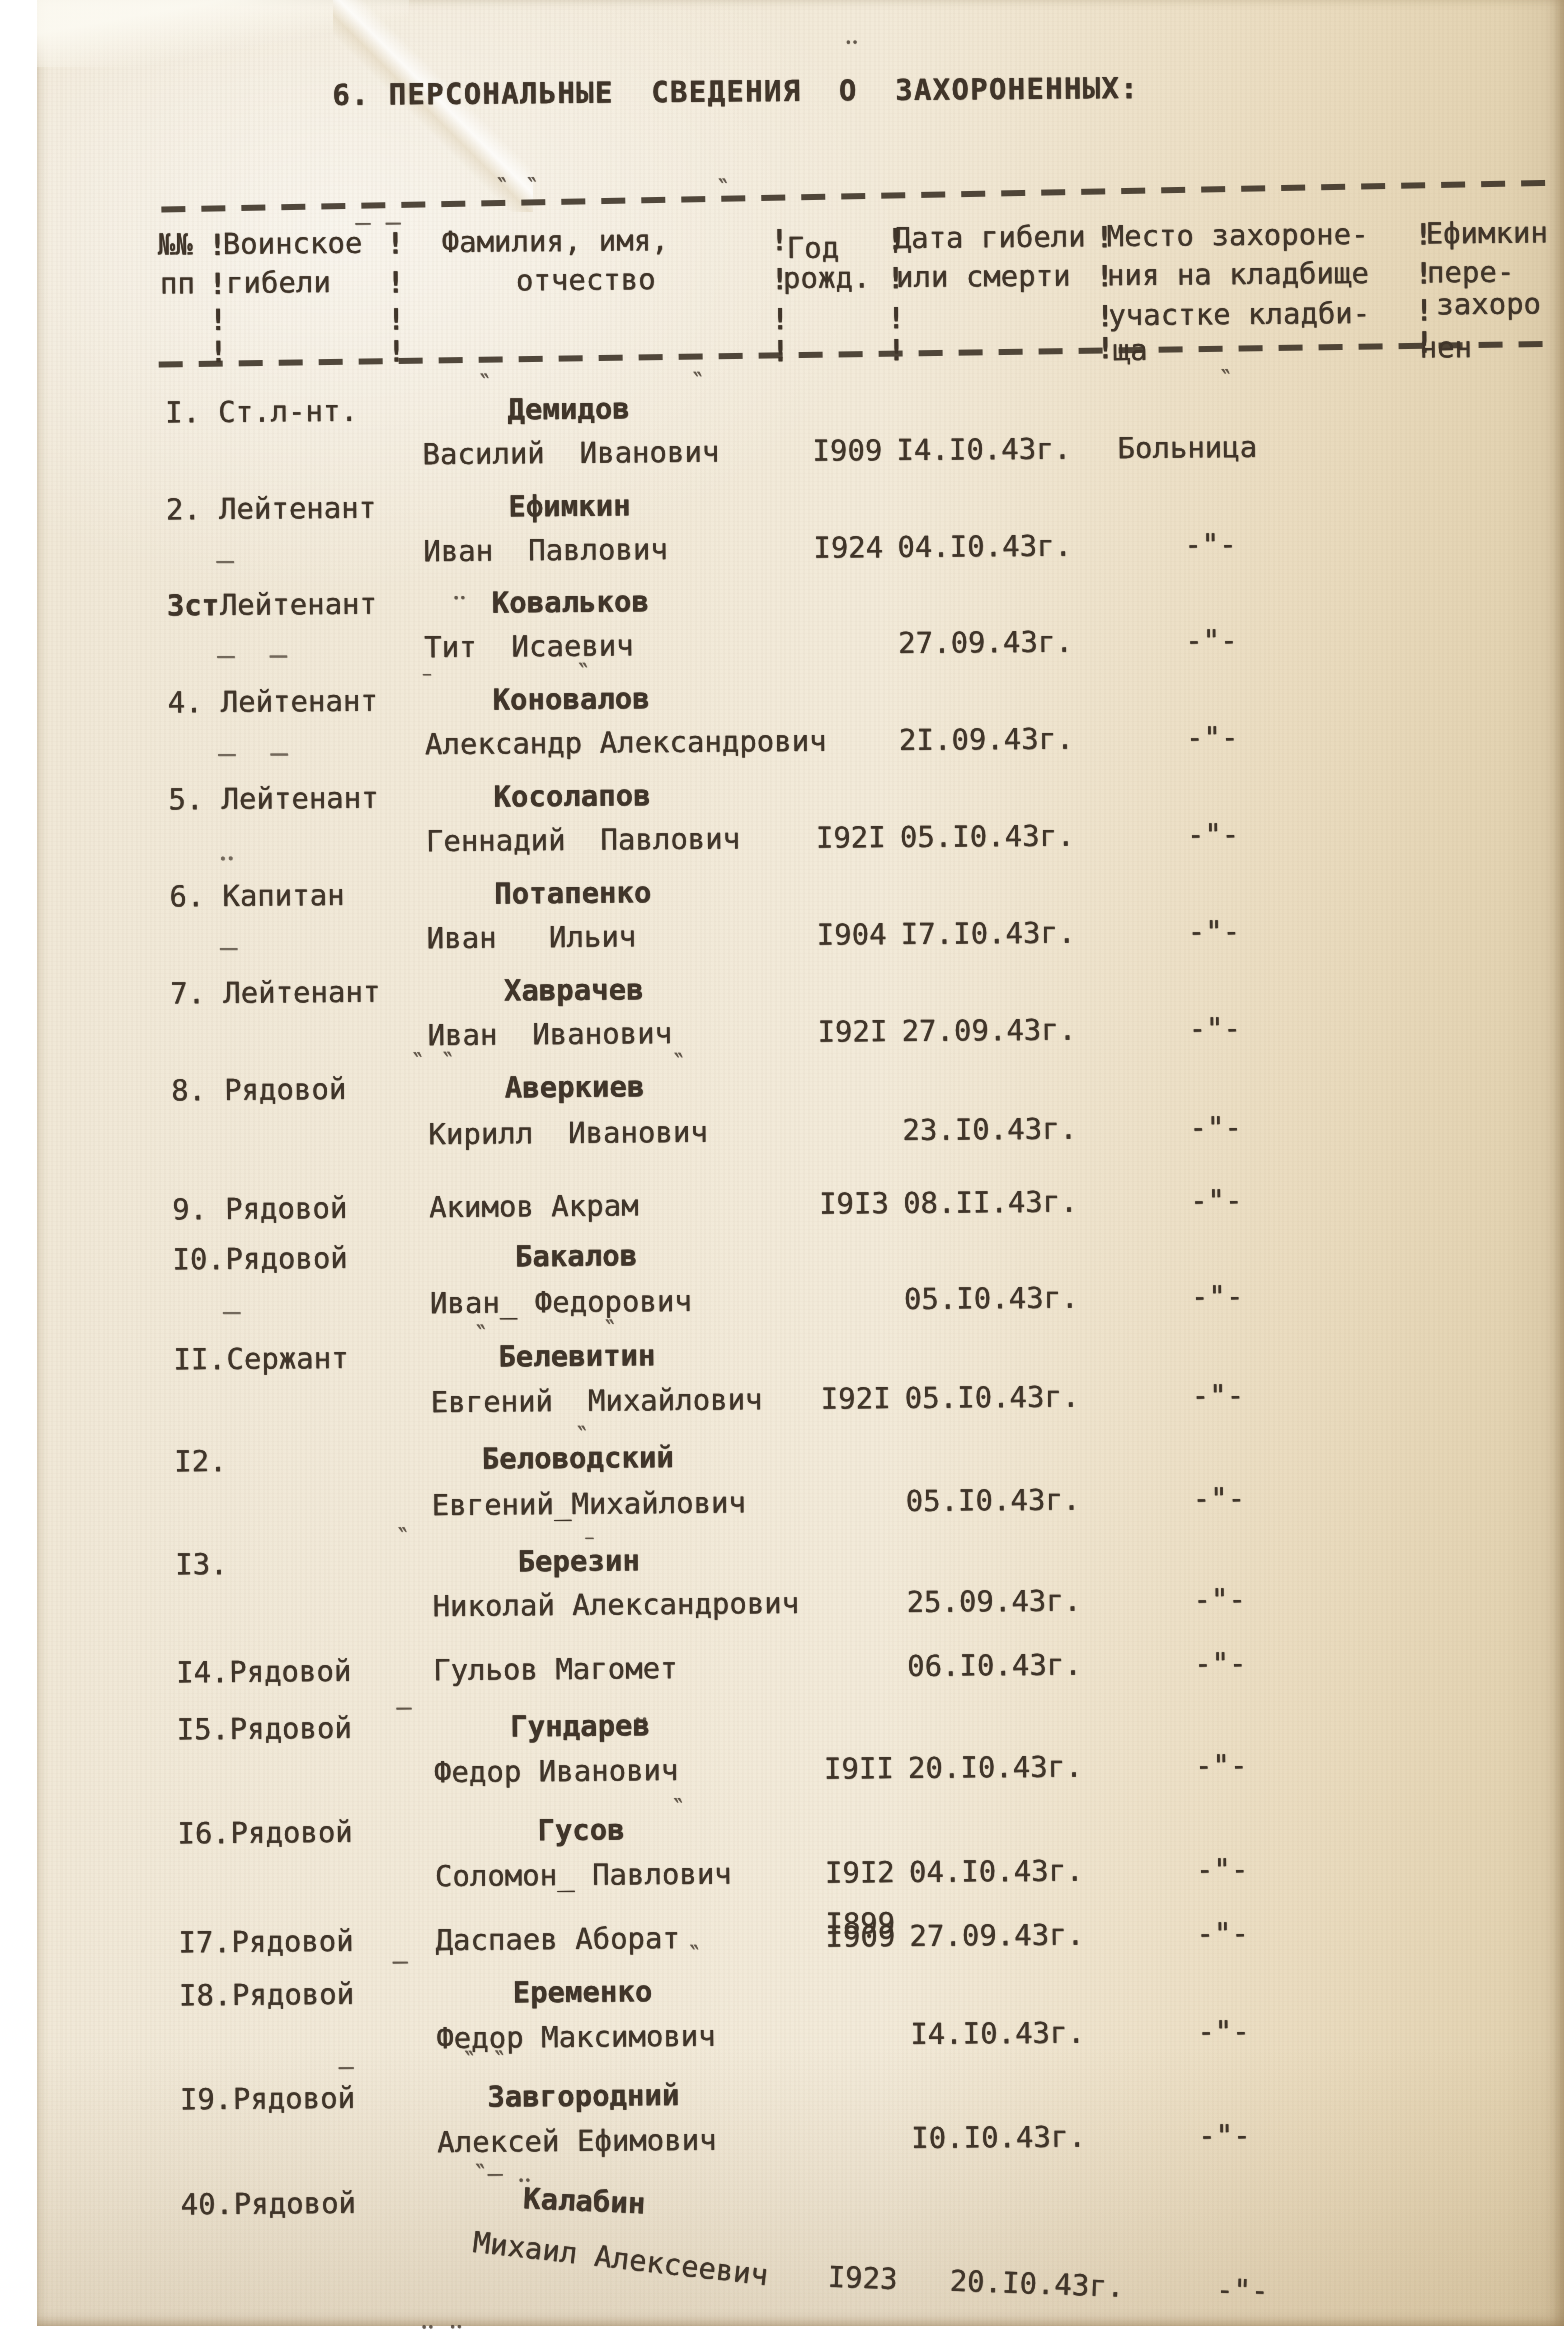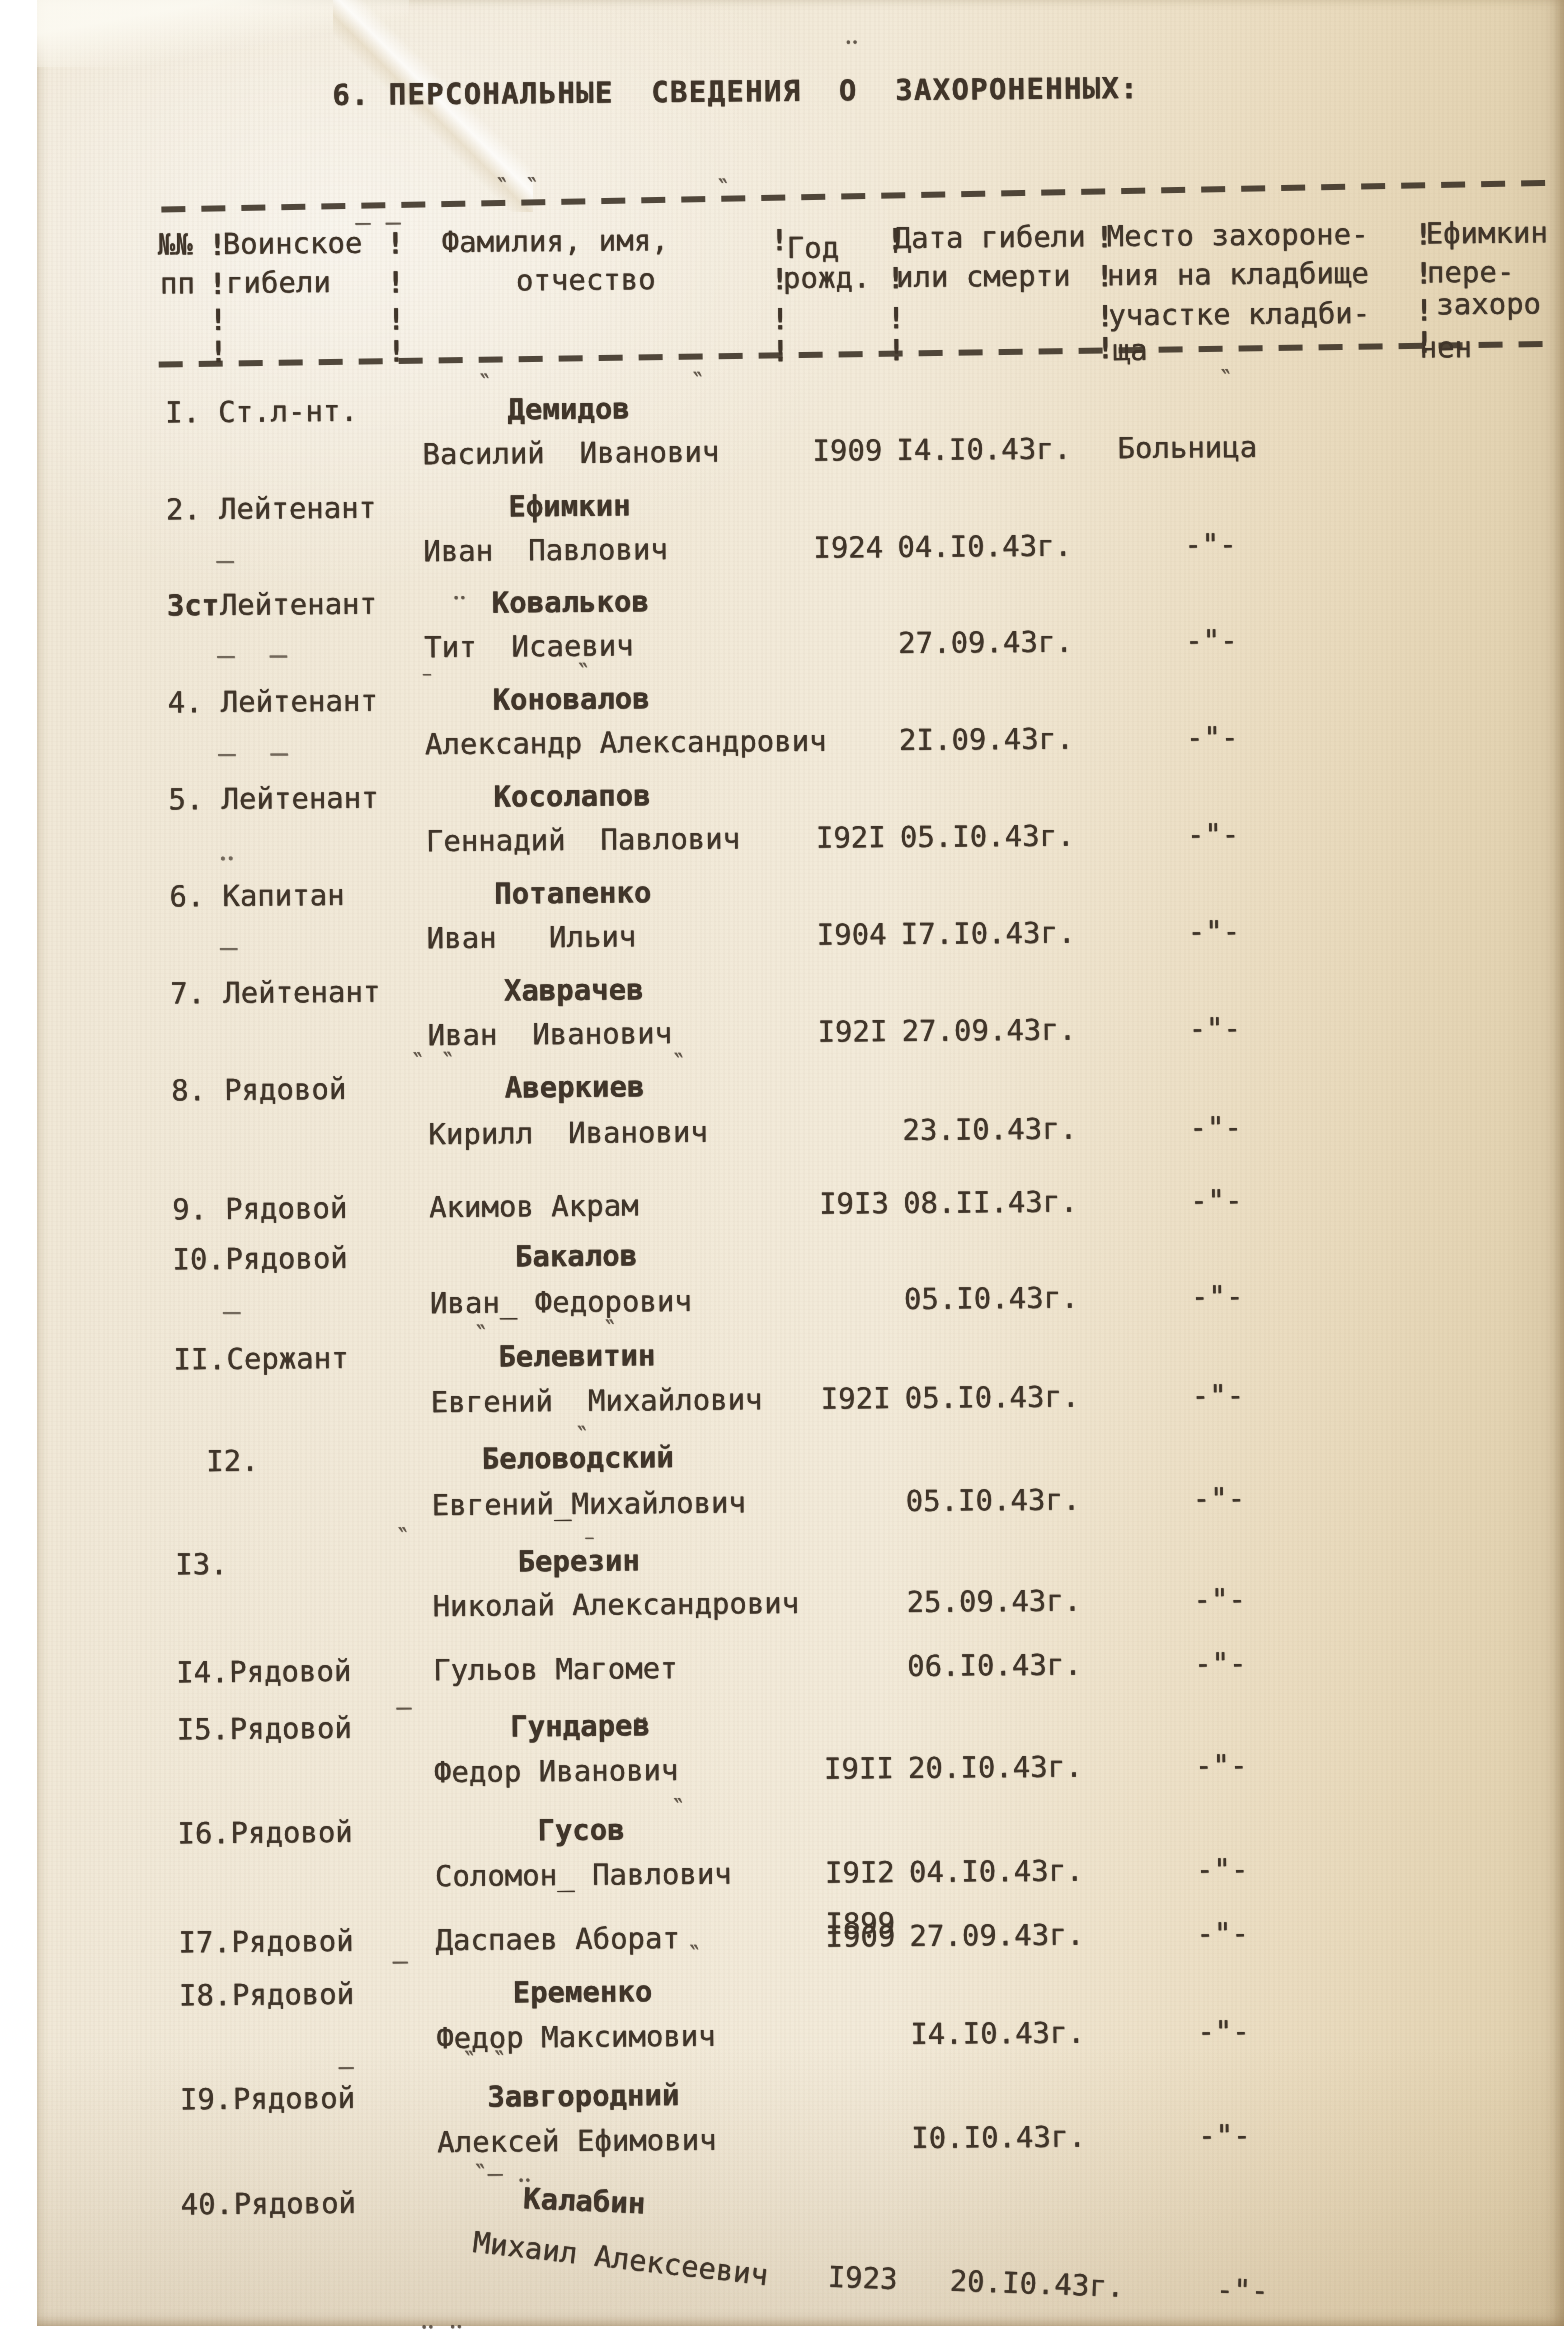--- a/index.html
+++ b/index.html
@@ -212,21 +212,21 @@
       <div>
         <span class="pos ink" style="left: 172px; top: 1338px;">II.</span>
         <span class="pos ink" style="left: 225px; top: 1338px;">Сержант</span>
         <span class="pos ink surname sur-box" style="left: 466px; top: 1338px;">Белевитин</span>
         <span class="pos ink" style="left: 429px; top: 1383px;">Евгений  Михайлович</span>
         <span class="pos ink" style="left: 819px; top: 1383px;">I92I</span>
         <span class="pos ink" style="left: 903px; top: 1383px;">05.I0.43г.</span>
         <span class="pos ink" style="left: 1190px; top: 1383px;">-"-</span>
       </div>
       <div>
-        <span class="pos ink" style="left: 172px; top: 1440px; margin-left: 32px;">I2.</span>
+        <span class="pos ink" style="left: 172px; top: 1440px;">I2.</span>
         <span class="pos ink surname sur-box" style="left: 466px; top: 1440px;">Беловодский</span>
         <span class="pos ink" style="left: 429px; top: 1486px;">Евгений_Михайлович</span>
         <span class="pos ink" style="left: 903px; top: 1486px;">05.I0.43г.</span>
         <span class="pos ink" style="left: 1190px; top: 1486px;">-"-</span>
       </div>
       <div>
         <span class="pos ink" style="left: 172px; top: 1543px;">I3.</span>
         <span class="pos ink surname sur-box" style="left: 466px; top: 1543px;">Березин</span>
         <span class="pos ink" style="left: 429px; top: 1587px;">Николай Александрович</span>
         <span class="pos ink" style="left: 903px; top: 1587px;">25.09.43г.</span>

